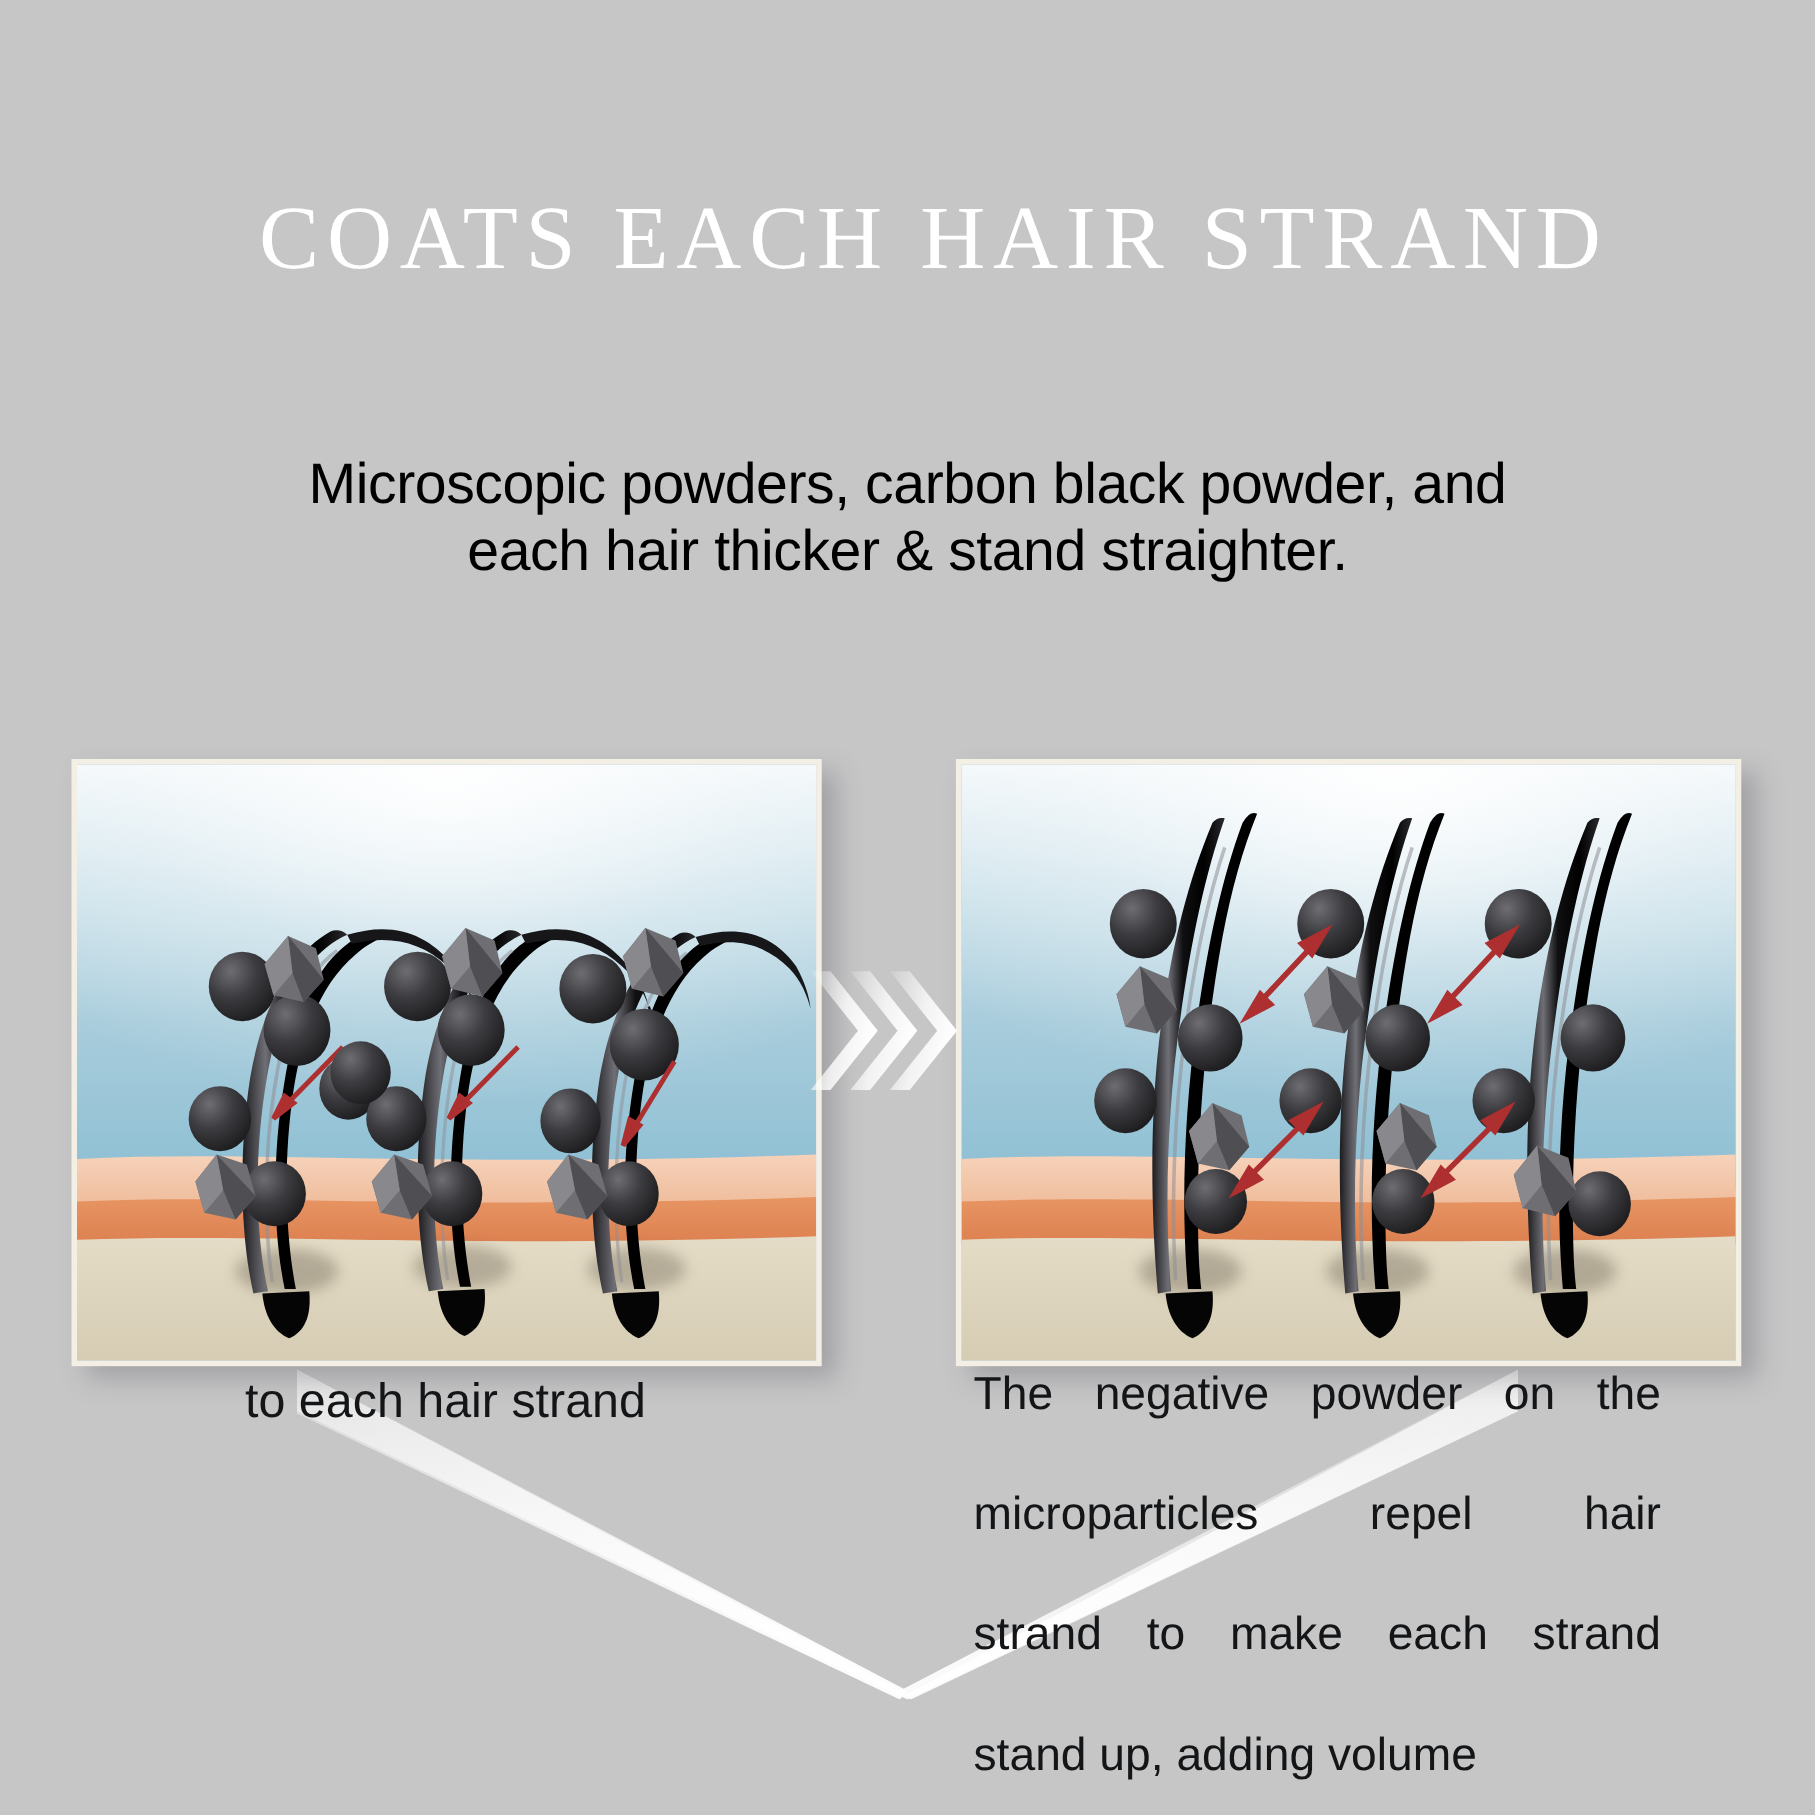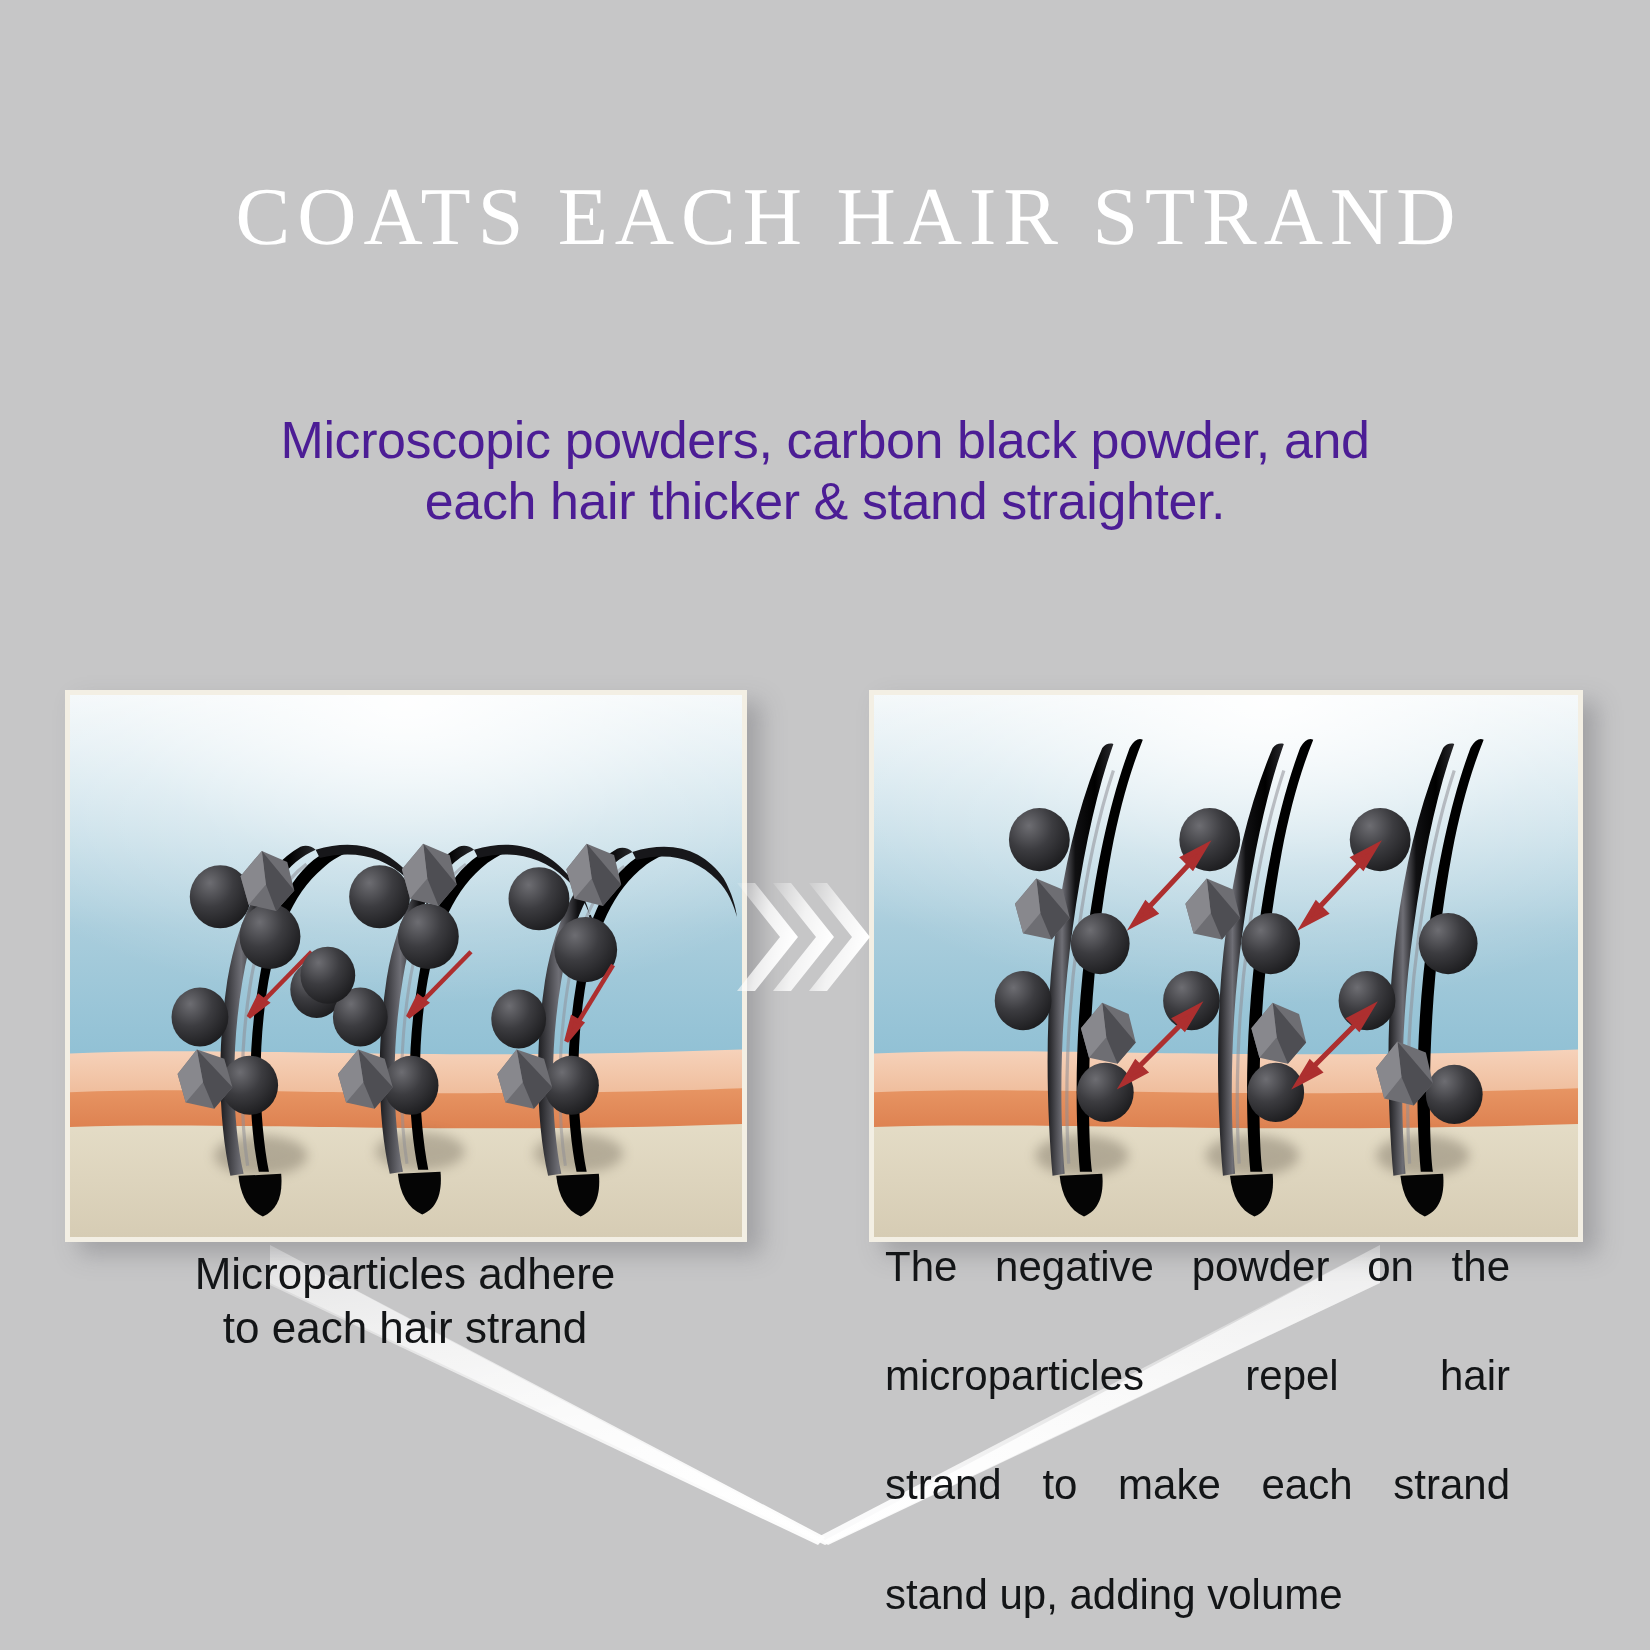--- a/index.html
+++ b/index.html
@@ -30,21 +30,21 @@
     font-weight:400;
     z-index:3;
     text-rendering:geometricPrecision;
   }
   .title span{display:block;white-space:nowrap;}
 
   
   .lede{
     position:absolute;left:115px;width:1420px;top:358px;
     text-align:center;
-    color:#4c1d95;
+    color:#000000;
     font-size:52px;
     line-height:1.18;
     letter-spacing:-0.4px;
     z-index:3;
   }
   .lede span{display:block;white-space:nowrap;}
 
   
   .panel{
     position:absolute;
@@ -437,21 +437,20 @@
         <g stroke="#ad2f2f" stroke-width="5" fill="#ad2f2f" stroke-linecap="round">
           <line x1="424" y1="374" x2="484" y2="314"></line>
           <polygon points="490,307 469,318 478,327"></polygon>
           <polygon points="418,381 439,370 430,361"></polygon>
         </g>
       </svg>
     </div>
   </div>
 
   <div class="caption" id="caption-left">
-    <span>Microparticles adhere</span>
     <span>to each hair strand</span>
   </div>
 
   <div class="caption" id="caption-right">
     <span class="ln">The  negative powder on the</span>
     <span class="ln">microparticles  repel  hair</span>
     <span class="ln">strand  to  make  each  strand</span>
     <span class="ln last">stand up, adding volume</span>
   </div>
 

